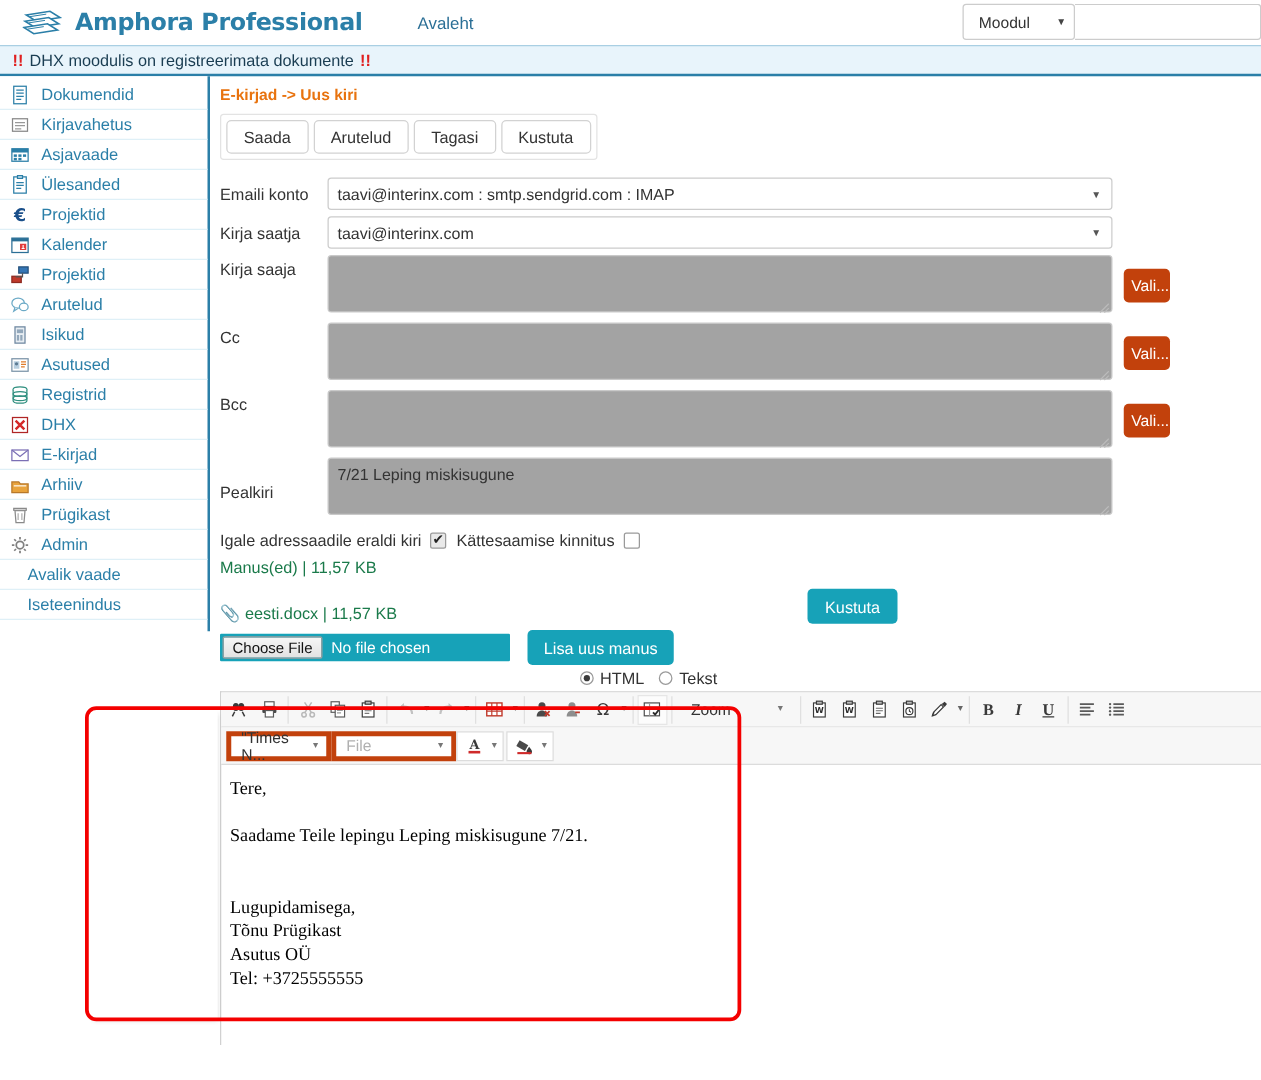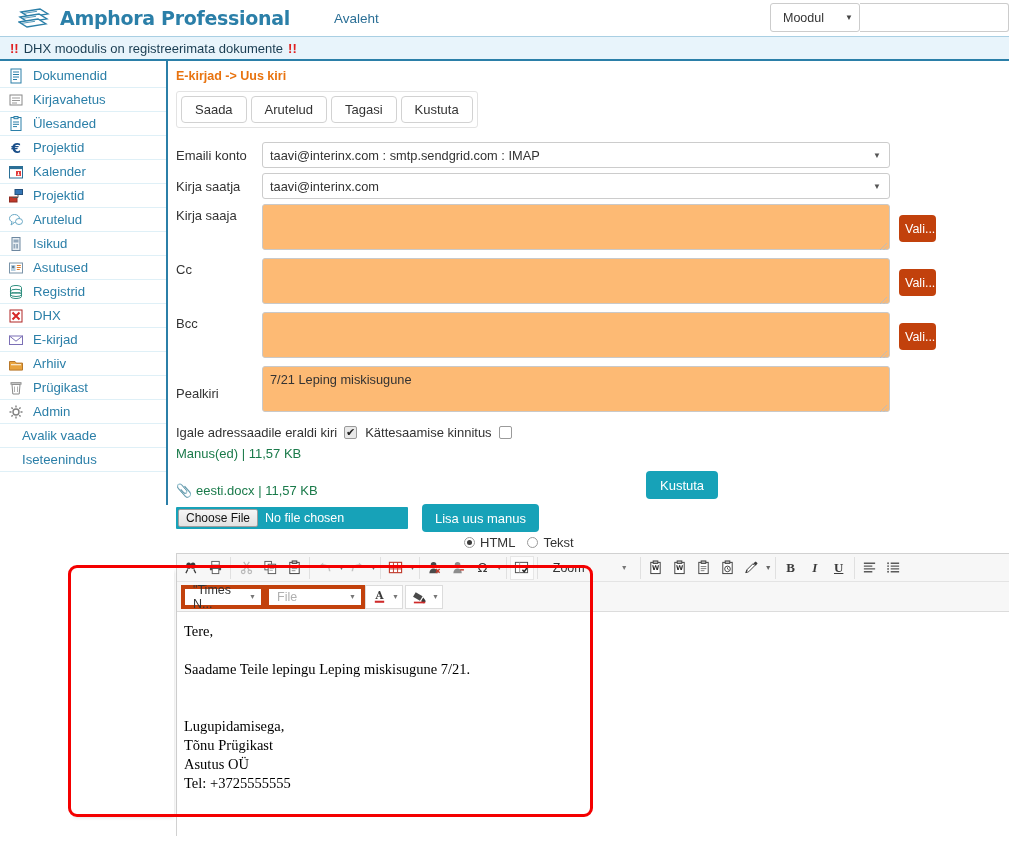--- a/index.html
+++ b/index.html
@@ -107,21 +107,21 @@
   .flabel.mid { display:flex; align-items:center; padding-top:0; }
   .fselect {
     width:628px; height:26px;
     border:1px solid #ccc; border-radius:3px; background:#fff;
     display:flex; align-items:center; justify-content:space-between;
     padding:0 8px 0 7px; font-size:12.8px; color:#333;
   }
   .fselect .caret { font-size:8px; color:#555; }
   .ftarea {
     width:628px; height:46px;
-    border:1px solid #c9c9c9; border-radius:3px; background:#fdba74;
+    border:1px solid #c9c9c9; border-radius:3px; background:#a3a3a3;
     font-family:"Liberation Sans",sans-serif; font-size:12.8px;
     color:#333; padding:5px 7px; resize:none; outline:none;
     position:relative;
   }
   .ta-wrap { position:relative; }
   .ta-grip {
     position:absolute; right:2px; bottom:2px; width:9px; height:9px;
     pointer-events:none;
   }
   .vali {
@@ -319,20 +319,36 @@
             <svg xmlns="http://www.w3.org/2000/svg" viewBox="0 0 16 16" width="16" height="16">
               <rect x="2" y="3" width="12" height="10" fill="#fff" stroke="#888"></rect>
               <path d="M4 6h8M4 8.5h8M4 11h5" stroke="#999"></path>
             </svg>
           </span>
           <span class="si-label">Kirjavahetus</span>
         </div>
         <div class="side-item">
           <span class="si-ico">
             <svg xmlns="http://www.w3.org/2000/svg" viewBox="0 0 16 16" width="16" height="16">
+              <rect x="1.5" y="3" width="13" height="10" fill="#fff" stroke="#2b7fa8"></rect>
+              <rect x="1.5" y="3" width="13" height="3" fill="#2b7fa8"></rect>
+              <g fill="#2b7fa8">
+                <rect x="3" y="7.5" width="2.5" height="2"></rect>
+                <rect x="6.7" y="7.5" width="2.5" height="2"></rect>
+                <rect x="10.4" y="7.5" width="2.5" height="2"></rect>
+                <rect x="3" y="10.3" width="2.5" height="2"></rect>
+                <rect x="6.7" y="10.3" width="2.5" height="2"></rect>
+              </g>
+            </svg>
+          </span>
+          <span class="si-label">Asjavaade</span>
+        </div>
+        <div class="side-item">
+          <span class="si-ico">
+            <svg xmlns="http://www.w3.org/2000/svg" viewBox="0 0 16 16" width="16" height="16">
               <rect x="3" y="1.5" width="10" height="13" fill="#fff" stroke="#2b7fa8"></rect>
               <rect x="6" y="0.5" width="4" height="2.2" fill="#cfe6f2" stroke="#2b7fa8"></rect>
               <path d="M5 6h6M5 8.3h6M5 10.6h4" stroke="#2b7fa8"></path>
             </svg>
           </span>
           <span class="si-label">Ülesanded</span>
         </div>
         <div class="side-item">
           <span class="si-ico">
             <svg xmlns="http://www.w3.org/2000/svg" viewBox="0 0 16 16" width="16" height="16">

